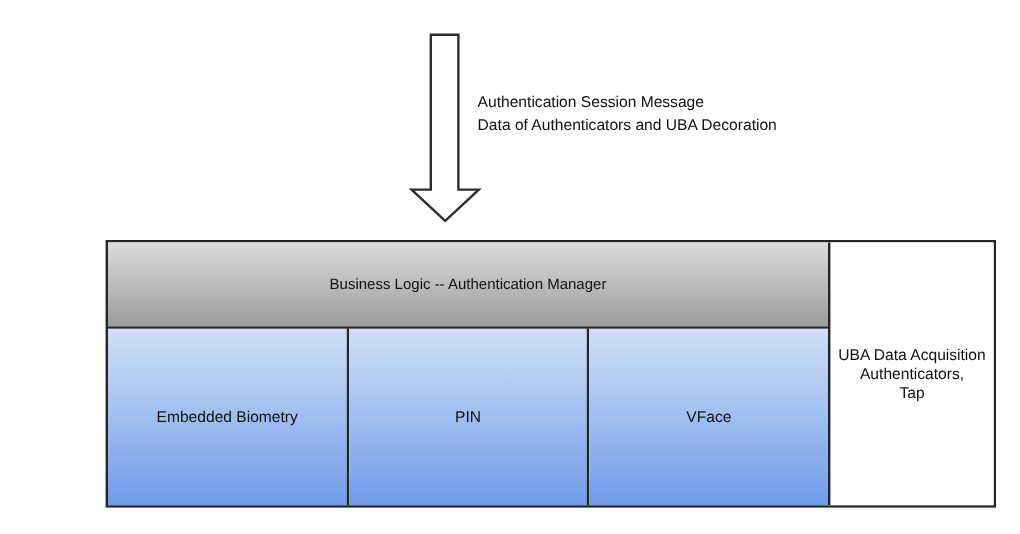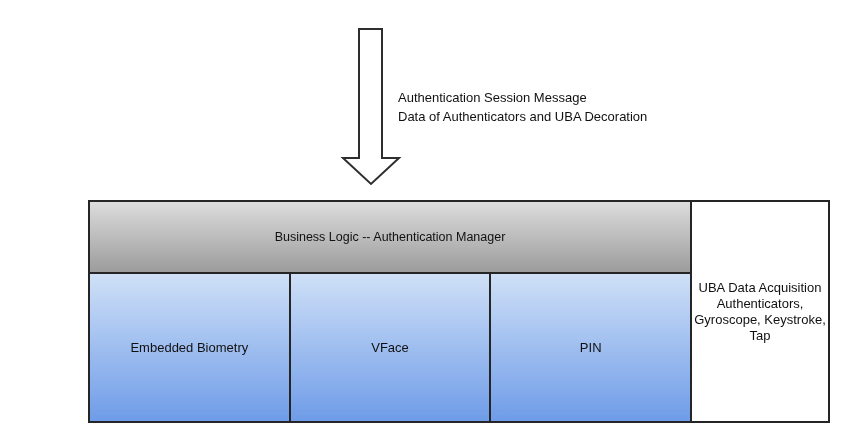--- a/index.html
+++ b/index.html
@@ -29,21 +29,21 @@
     left: 340px;
     top: 26px;
     width: 62px;
     height: 162px;
   }
 
   
   .arrow-label {
     position: absolute;
     left: 398px;
-    top: 88px;
+    top: 75px;
     font-size: 13px;
     line-height: 19px;
     white-space: nowrap;
   }
 
   
   .diagram {
     position: absolute;
     left: 88px;
     top: 200px;
@@ -114,28 +114,27 @@
   <div class="diagram">
     <div class="main-section">
       <div class="manager-box">
         <span>Business Logic -- Authentication Manager</span>
       </div>
       <div class="auth-row">
         <div class="auth-cell">
           <span>Embedded Biometry</span>
         </div>
         <div class="auth-cell">
-          <span>VFace</span>
+          <span>PIN</span>
         </div>
         <div class="auth-cell">
-          <span>PIN</span>
+          <span>VFace</span>
         </div>
       </div>
     </div>
     <div class="uba-box">
       <div>UBA Data Acquisition</div>
       <div>Authenticators,</div>
-      <div>Gyroscope, Keystroke,</div>
       <div>Tap</div>
     </div>
   </div>
 
 </div>
 
 </body></html>

